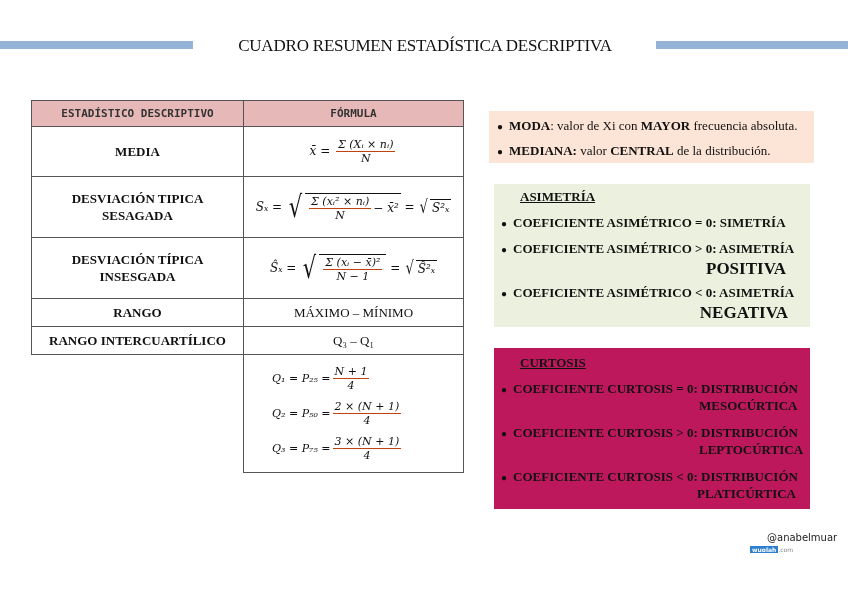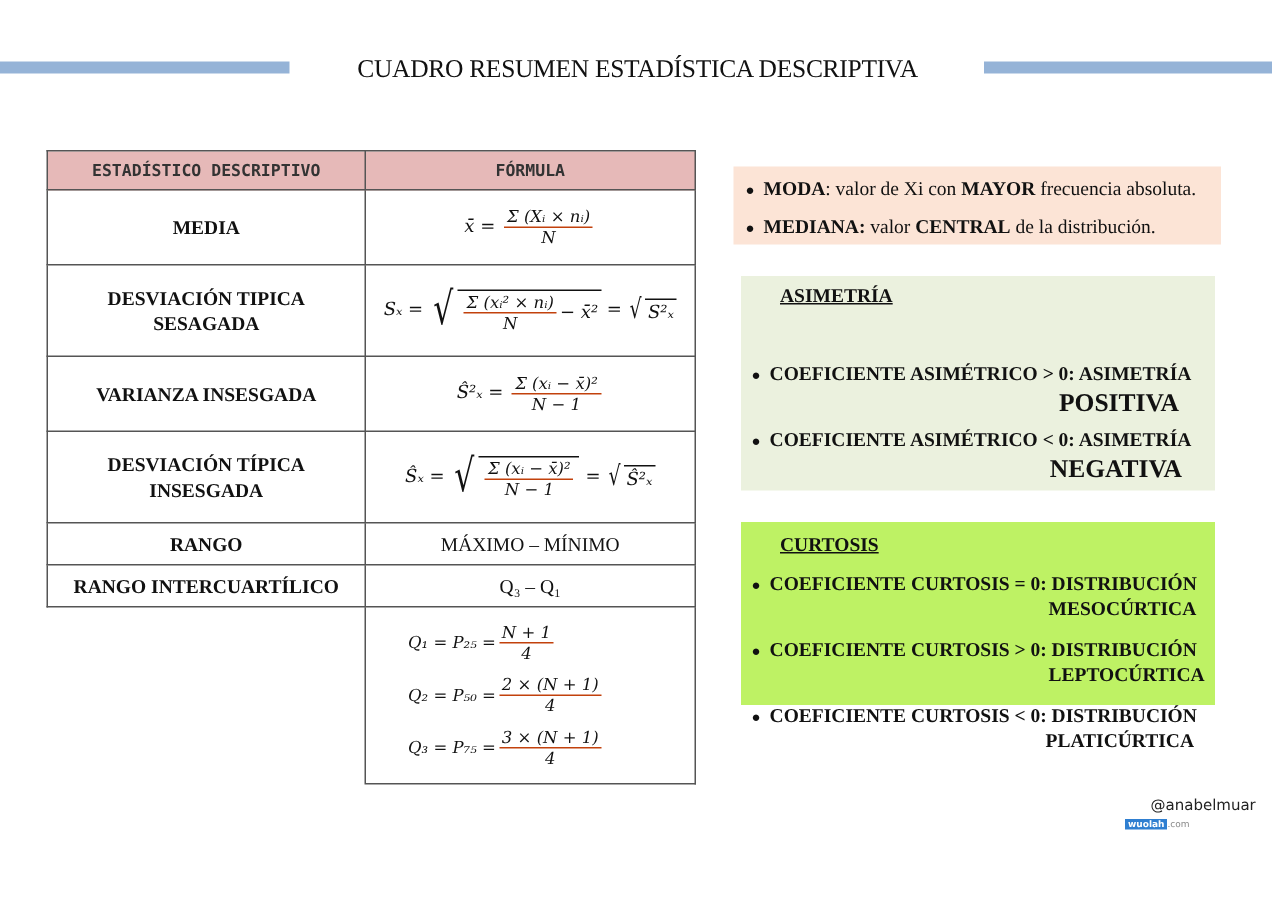--- a/index.html
+++ b/index.html
@@ -22,21 +22,21 @@
   .sqrt{display:inline-flex;align-items:center;vertical-align:middle;}
   .sqrt .rad{font-size:30px;font-style:normal;line-height:1;transform:scaleX(0.7);}
   .sqrt .under{border-top:1px solid #111;padding:1px 2px 0 2px;display:inline-flex;align-items:center;}
   .sqrt.small .rad{font-size:18px;}
   .empty{border-left:none !important;border-bottom:none !important;}
   .quart{padding:6px 0 !important;}
   .qline{display:flex;align-items:center;justify-content:flex-start;padding-left:28px;height:35px;font-size:11px;}
   .box{position:absolute;}
   .box.moda{left:489px;top:111px;width:325px;height:52px;background:#fce4d6;}
   .box.asim{left:494px;top:184px;width:316px;height:143px;background:#ebf1de;}
-  .box.curt{left:494px;top:348px;width:316px;height:122px;background:#bef264;}
+  .box.curt{left:494px;top:348px;width:316px;height:161px;background:#be185d;}
   .bl{position:absolute;font-size:13px;white-space:nowrap;}
   .bl .dot{font-size:10px;margin-right:6px;}
   .sec-head{position:absolute;font-weight:bold;font-size:13px;text-decoration:underline;}
   .bold{font-weight:bold;}
   .cont{position:absolute;font-weight:bold;font-size:17px;text-align:center;}
   .handle{position:absolute;left:730px;top:532px;font-family:"DejaVu Sans",sans-serif;font-size:10px;color:#222;margin-left:37px;}
   .logo{position:absolute;left:750px;top:546px;font-family:"DejaVu Sans",sans-serif;font-size:6px;color:#888;}
   .logo span.blue{background:#2f7fd1;color:#fff;padding:0 2px;font-weight:bold;}
 </style>
 </head>
@@ -83,30 +83,20 @@
       </span>
           </span>
       <span>=</span>
       <span class="sqrt small">
             <span class="rad">√</span>
             <span class="under">S²ₓ</span>
           </span>
     </td>
   </tr>
 
-  <tr style="height:50px">
-    <td class="label">VARIANZA INSESGADA</td>
-    <td class="formula">
-      <span>Ŝ²ₓ =</span>
-      <span class="frac">
-            <span class="num">Σ (xᵢ − x̄)²</span>
-            <span class="den">N − 1</span>
-          </span>
-    </td>
-  </tr>
 
   <tr style="height:61px">
     <td class="label">
       <div>DESVIACIÓN TÍPICA</div>
       <div>INSESGADA</div>
     </td>
     <td class="formula">
       <span>Ŝₓ =</span>
       <span class="sqrt">
             <span class="rad">√</span>
@@ -168,20 +158,21 @@
   <div class="bl" style="left:8px;top:32px;">
     <span class="dot">●</span><b>MEDIANA:</b><span> valor </span><b>CENTRAL</b><span> de la distribución.</span>
   </div>
   <div class="bl" style="left:8px;top:7px;">
     <span class="dot">●</span><b>MODA</b><span>: valor de Xi con </span><b>MAYOR</b><span> frecuencia absoluta.</span>
   </div>
 </div>
 
 <div class="box asim">
   <div class="sec-head" style="left:26px;top:5px;">ASIMETRÍA</div>
+  <div class="bl bold" style="left:7px;top:31px;"><span class="dot">●</span><span>COEFICIENTE ASIMÉTRICO = 0: SIMETRÍA</span></div>
   <div class="bl bold" style="left:7px;top:57px;"><span class="dot">●</span><span>COEFICIENTE ASIMÉTRICO &gt; 0: ASIMETRÍA</span></div>
   <div class="cont" style="right:24px;top:75px;">POSITIVA</div>
   <div class="bl bold" style="left:7px;top:101px;"><span class="dot">●</span><span>COEFICIENTE ASIMÉTRICO &lt; 0: ASIMETRÍA</span></div>
   <div class="cont" style="right:22px;top:119px;">NEGATIVA</div>
 </div>
 
 <div class="box curt">
   <div class="sec-head" style="left:26px;top:7px;">CURTOSIS</div>
   <div class="bl bold" style="left:7px;top:33px;"><span class="dot">●</span><span>COEFICIENTE CURTOSIS = 0: DISTRIBUCIÓN</span></div>
   <div class="bl bold" style="left:205px;top:50px;">MESOCÚRTICA</div>

